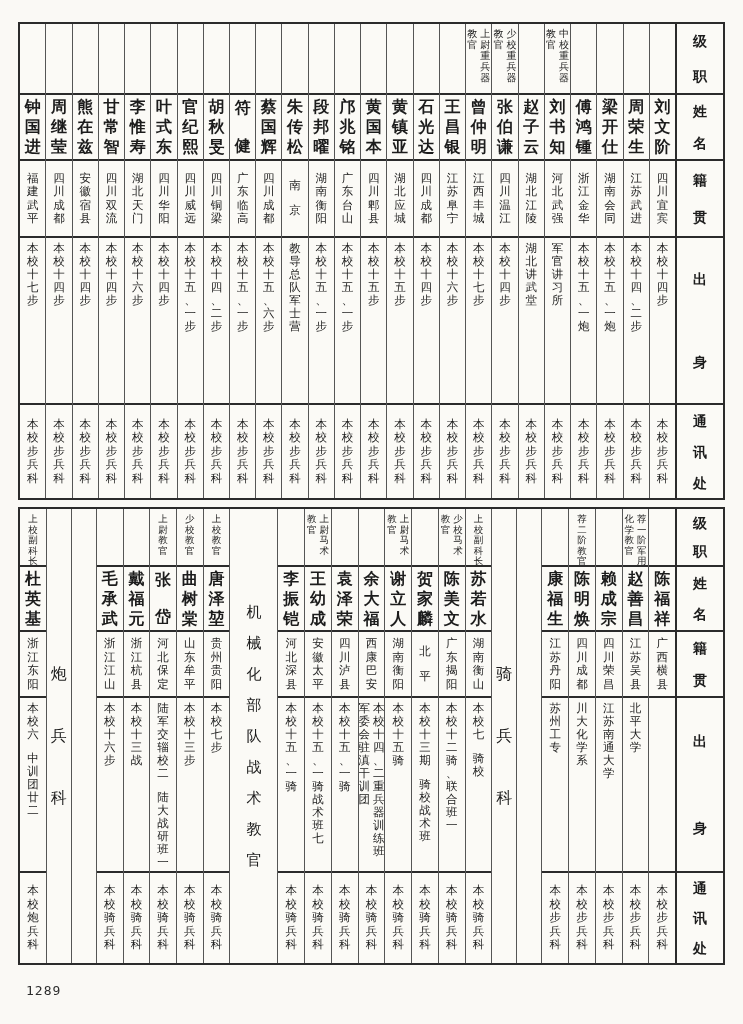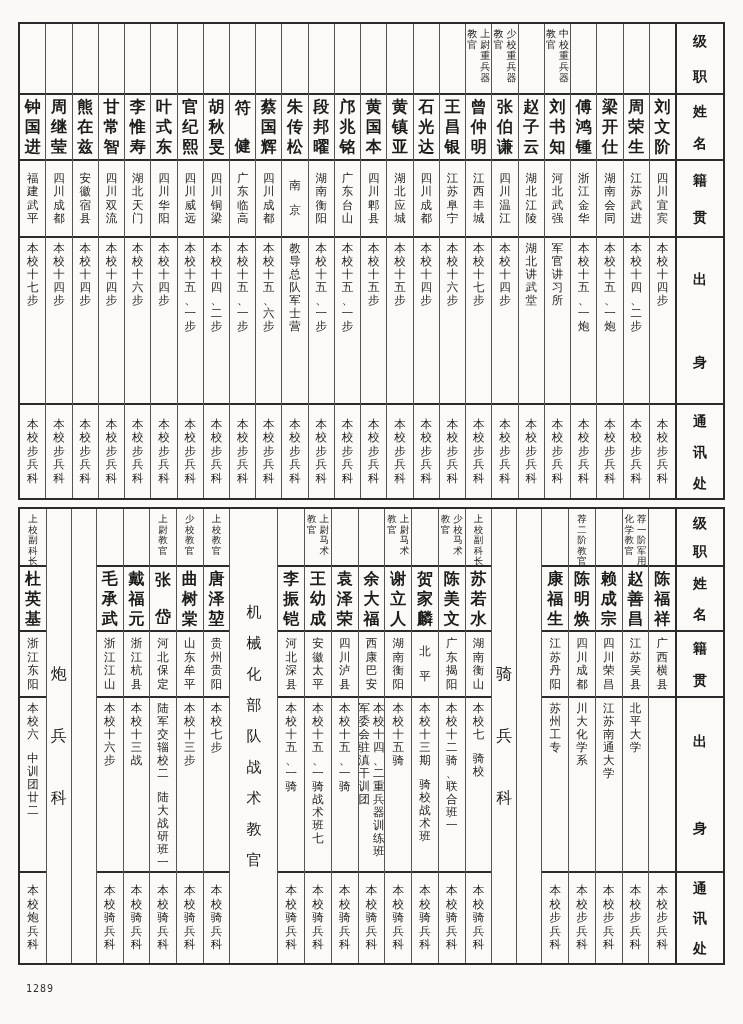--- a/index.html
+++ b/index.html
@@ -36,21 +36,21 @@
   .c-name{font-weight:bold;font-size:16px;}
   .c-name .line{gap:4px;}
   .c-native,.c-origin,.c-contact{font-size:11.5px;}
   .c-origin .line{gap:1.5px;}
   .hcell{font-size:14px;font-weight:bold;}
   .hcell .line{justify-content:space-around;gap:0;}
   .seccell{font-size:16px;}
   .seccell .line{gap:46px;}
   .seccell.many{font-size:15px;}
   .seccell.many .line{gap:16px;}
-  .page-number{position:absolute;left:26px;top:983px;font-size:10px;letter-spacing:1px;color:#2d2d2d;
+  .page-number{position:absolute;left:26px;top:983px;font-size:13px;letter-spacing:1px;color:#2d2d2d;
     font-family:"DejaVu Sans Mono","Liberation Mono",monospace;}
 </style>
 </head>
 <body>
 
 <div class="page">
   <div class="table-area">
     <div class="band band-top" id="band-0">
         <div class="col header">
           <div class="cell r1 hcell">

